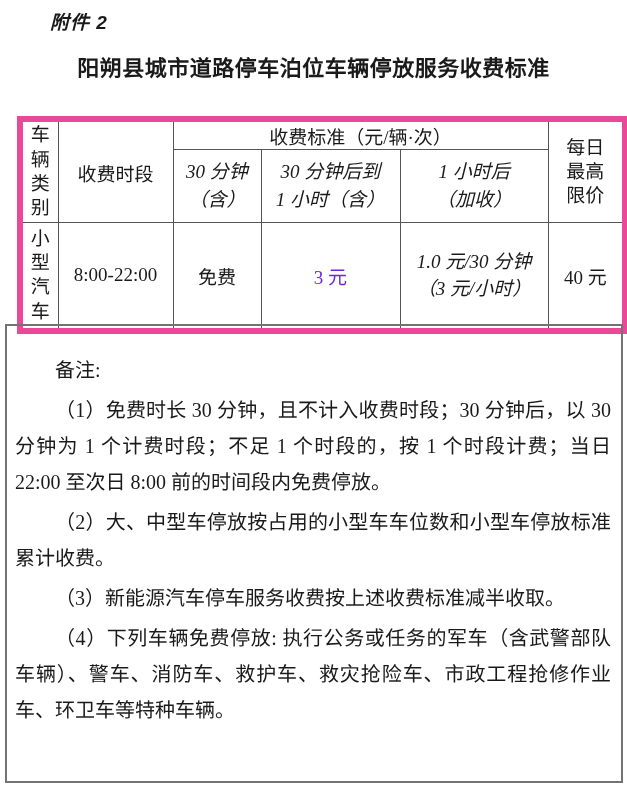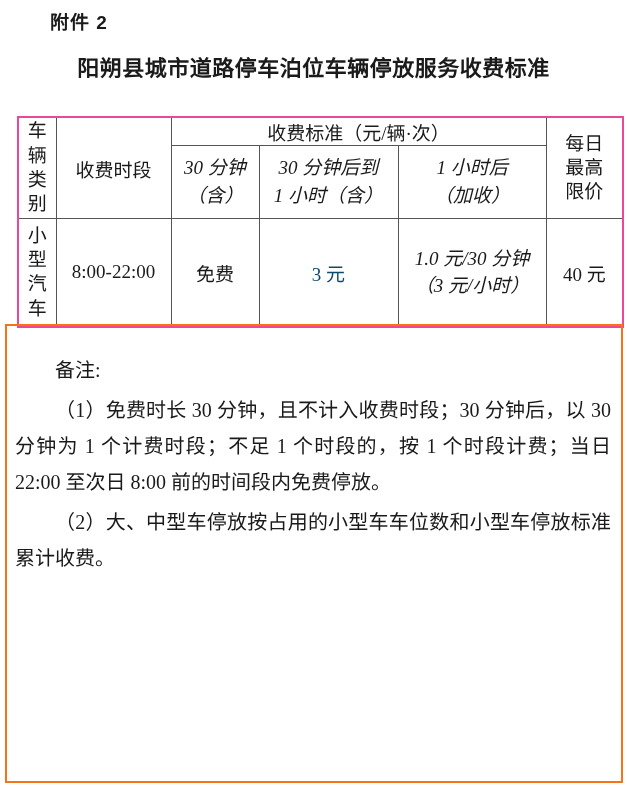--- a/index.html
+++ b/index.html
@@ -13,39 +13,40 @@
     overflow: hidden;
   }
   .attachment-label {
     position: absolute;
     left: 50px;
     top: 7px;
     font-size: 19px;
     font-weight: 700;
     font-family: "Liberation Sans", "DejaVu Sans", sans-serif;
     letter-spacing: 1px;
+    font-style: italic;
   }
   .doc-title {
     position: absolute;
     top: 50px;
     left: 0;
     width: 100%;
     text-align: center;
     font-size: 22px;
     font-weight: 700;
     letter-spacing: 0.5px;
   }
   table.fee-table {
     position: absolute;
     top: 116px;
     left: 17px;
     width: 605px;
     border-collapse: collapse;
     table-layout: fixed;
-    border: 2px solid #ec4899;
+    border: 6px solid #ec4899;
   }
   .fee-table td {
     border: 1px solid #555;
     text-align: center;
     vertical-align: middle;
     font-size: 19px;
     padding: 0 2px;
     overflow: hidden;
   }
   tr.row-h1 { height: 26px; }
@@ -53,29 +54,29 @@
   tr.row-h3 { height: 108px; }
   .v-text {
     display: inline-block;
     width: 1.1em;
     word-break: break-all;
     line-height: 1.28;
     text-align: center;
   }
   .v-text.two-col { width: 2.15em; }
   .pre { white-space: pre-line; line-height: 1.45; font-style: italic; }
-  .red-text { color: #0c4a6e; }
+  .red-text { color: #6d28d9; }
   .notes-box {
     position: absolute;
     top: 324px;
     left: 5px;
     width: 618px;
     height: 459px;
     box-sizing: border-box;
-    border: 2px solid #f97316;
+    border: 2px solid #737373;
     padding: 26px 10px 0 8px;
     font-size: 20px;
     line-height: 36px;
     text-align: justify;
   }
   .notes-box p { margin: 0 0 4px 0; text-indent: 2em; }
 </style>
 </head>
 <body>
 
@@ -124,15 +125,17 @@
 （3 元/小时）</td>
         <td>40 元</td>
       </tr>
     </tbody>
   </table>
 
   <div class="notes-box">
     <p>备注:</p>
     <p>（1）免费时长 30 分钟，且不计入收费时段；30 分钟后，以 30 分钟为 1 个计费时段；不足 1 个时段的，按 1 个时段计费；当日 22:00 至次日 8:00 前的时间段内免费停放。</p>
     <p>（2）大、中型车停放按占用的小型车车位数和小型车停放标准累计收费。</p>
+    <p>（3）新能源汽车停车服务收费按上述收费标准减半收取。</p>
+    <p>（4）下列车辆免费停放: 执行公务或任务的军车（含武警部队车辆）、警车、消防车、救护车、救灾抢险车、市政工程抢修作业车、环卫车等特种车辆。</p>
   </div>
 
 </div>
 
 </body></html>

